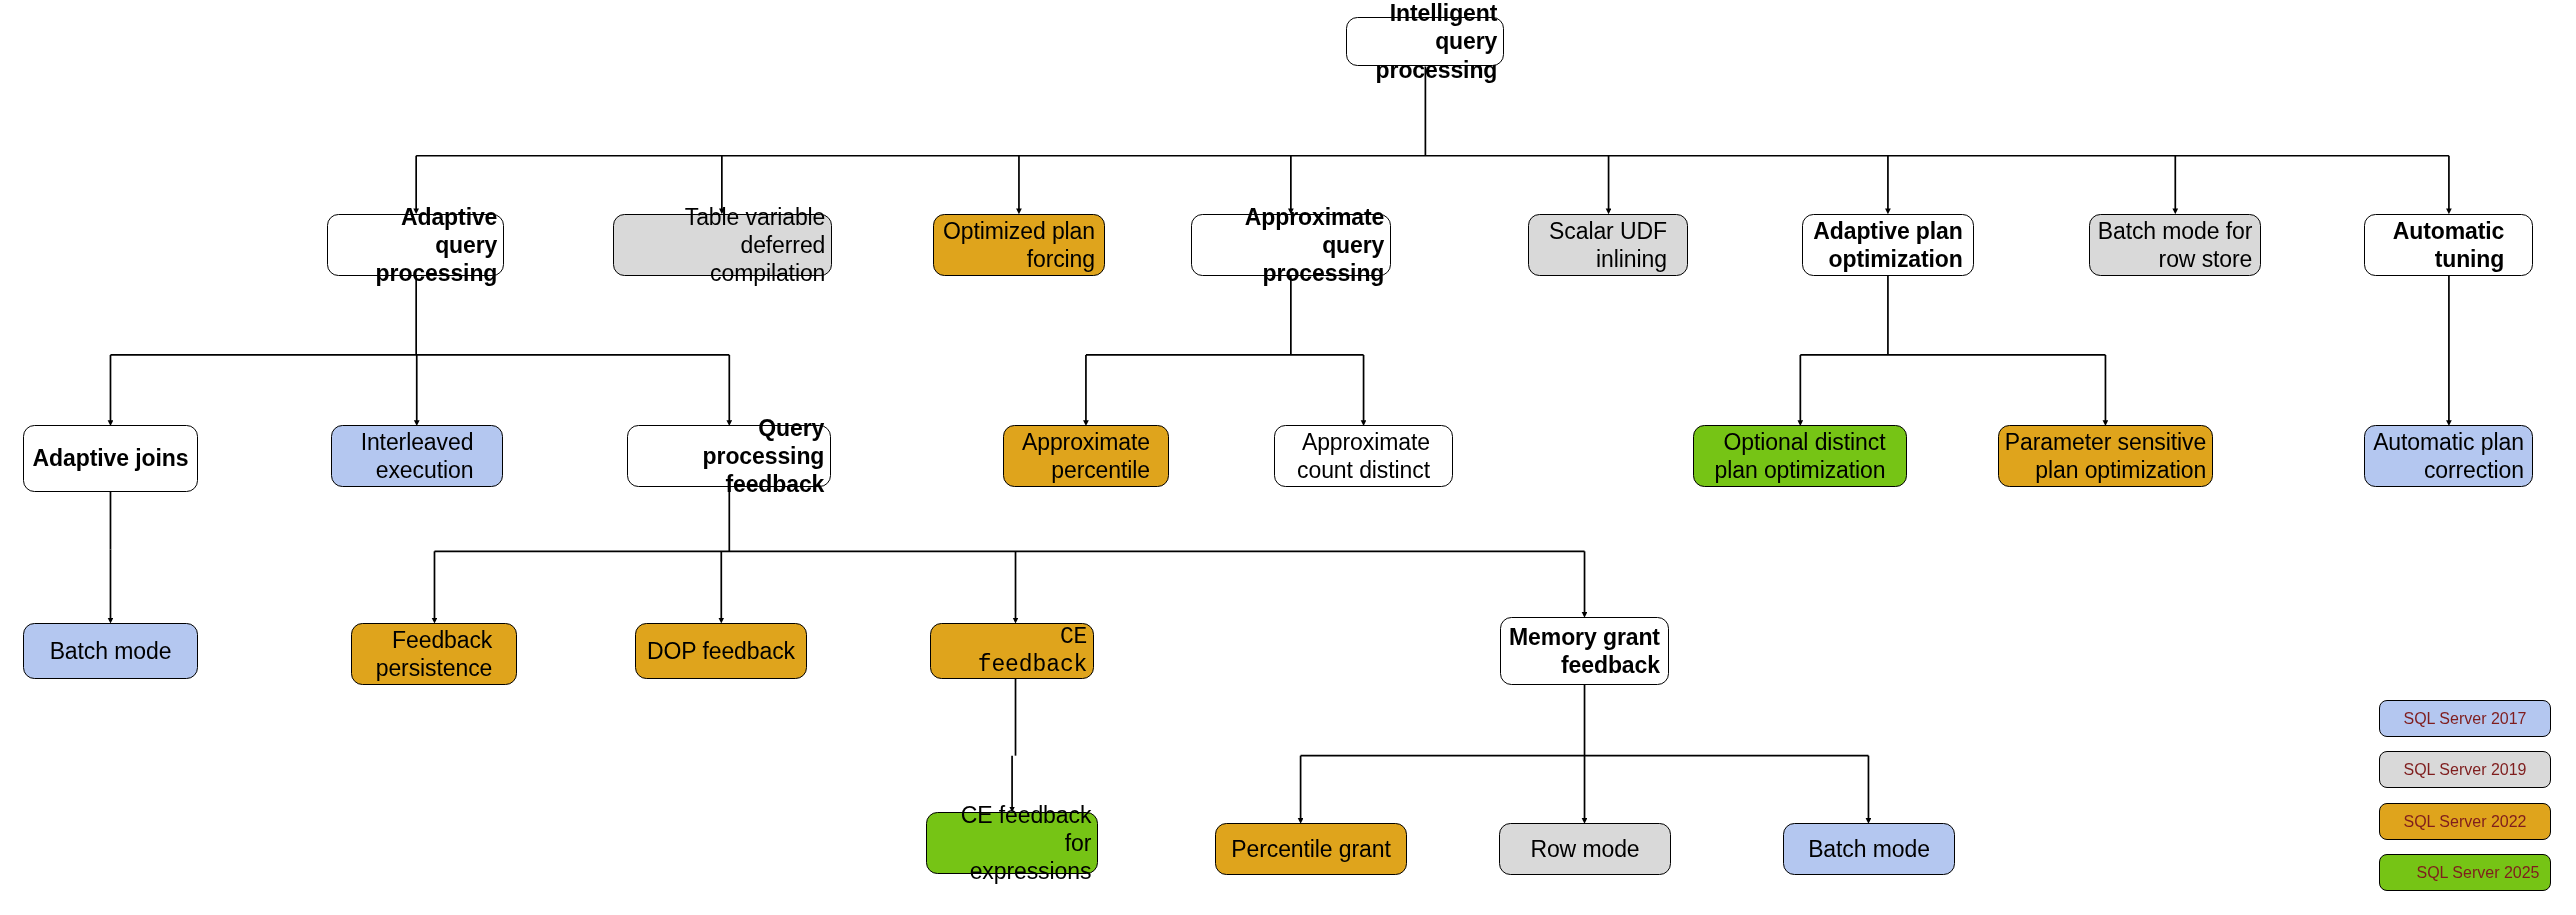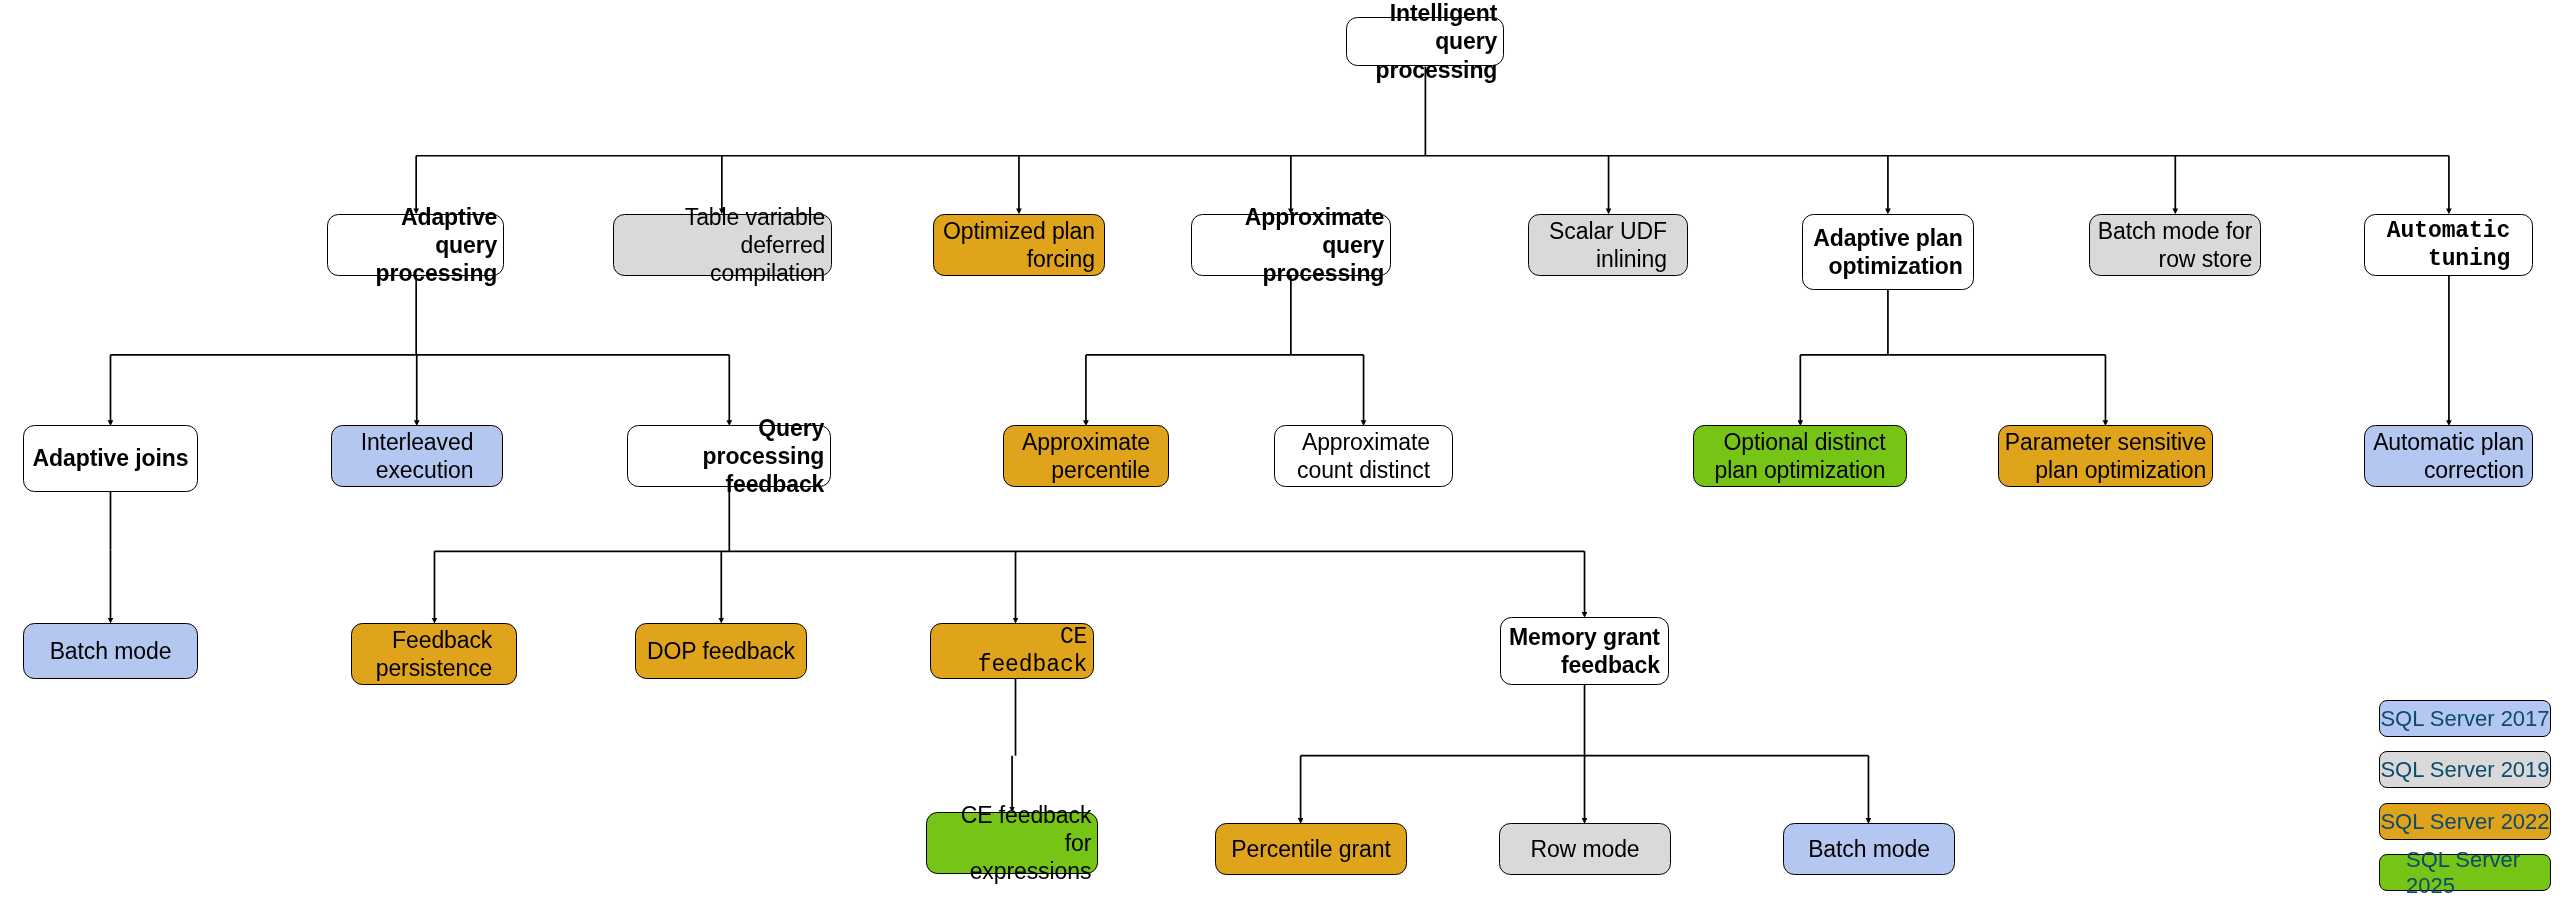--- a/index.html
+++ b/index.html
@@ -51,22 +51,22 @@
     position: absolute;
   }
   .legend-item {
     position: absolute;
     box-sizing: border-box;
     border: 1.7px solid #000000;
     border-radius: 8px;
     display: flex;
     align-items: center;
     justify-content: center;
-    font-size: 22px;
-    color: #0c4a6e;
+    font-size: 16px;
+    color: #7f1d1d;
     width: 172px;
     height: 37px;
   }
 </style>
 </head>
 <body>
 
 <div id="canvas">
   <svg id="edges" viewBox="0 0 4500 1600">
     <defs>
@@ -124,25 +124,25 @@
       <div class="node c-white bold" style="left: 327px; top: 214px; width: 177px; height: 62px;">Adaptive query
 processing</div>
       <div class="node c-gray" style="left: 613px; top: 214px; width: 219px; height: 62px;">Table variable
 deferred compilation</div>
       <div class="node c-gold" style="left: 933px; top: 214px; width: 172px; height: 62px;">Optimized plan
 forcing</div>
       <div class="node c-white bold" style="left: 1191px; top: 214px; width: 200px; height: 62px;">Approximate
 query processing</div>
       <div class="node c-gray" style="left: 1528px; top: 214px; width: 160px; height: 62px;">Scalar UDF
 inlining</div>
-      <div class="node c-white bold" style="left: 1802px; top: 214px; width: 172px; height: 76px;">Adaptive plan
+      <div class="node c-white bold" style="left: 1802px; top: 214px; width: 172px; height: 62px;">Adaptive plan
 optimization</div>
       <div class="node c-gray" style="left: 2089px; top: 214px; width: 172px; height: 62px;">Batch mode for
 row store</div>
-      <div class="node c-white bold" style="left: 2364px; top: 214px; width: 169px; height: 62px; font-family: Liberation Mono, monospace;">Automatic
+      <div class="node c-white bold" style="left: 2364px; top: 214px; width: 169px; height: 62px;">Automatic
 tuning</div>
       <div class="node c-white bold" style="left: 23px; top: 425px; width: 175px; height: 67px;">Adaptive joins</div>
       <div class="node c-blue" style="left: 331px; top: 425px; width: 172px; height: 62px;">Interleaved
 execution</div>
       <div class="node c-white bold" style="left: 627px; top: 425px; width: 204px; height: 62px;">Query processing
 feedback</div>
       <div class="node c-gold" style="left: 1003px; top: 425px; width: 166px; height: 62px;">Approximate
 percentile</div>
       <div class="node c-white" style="left: 1274px; top: 425px; width: 179px; height: 62px;">Approximate
 count distinct</div>

